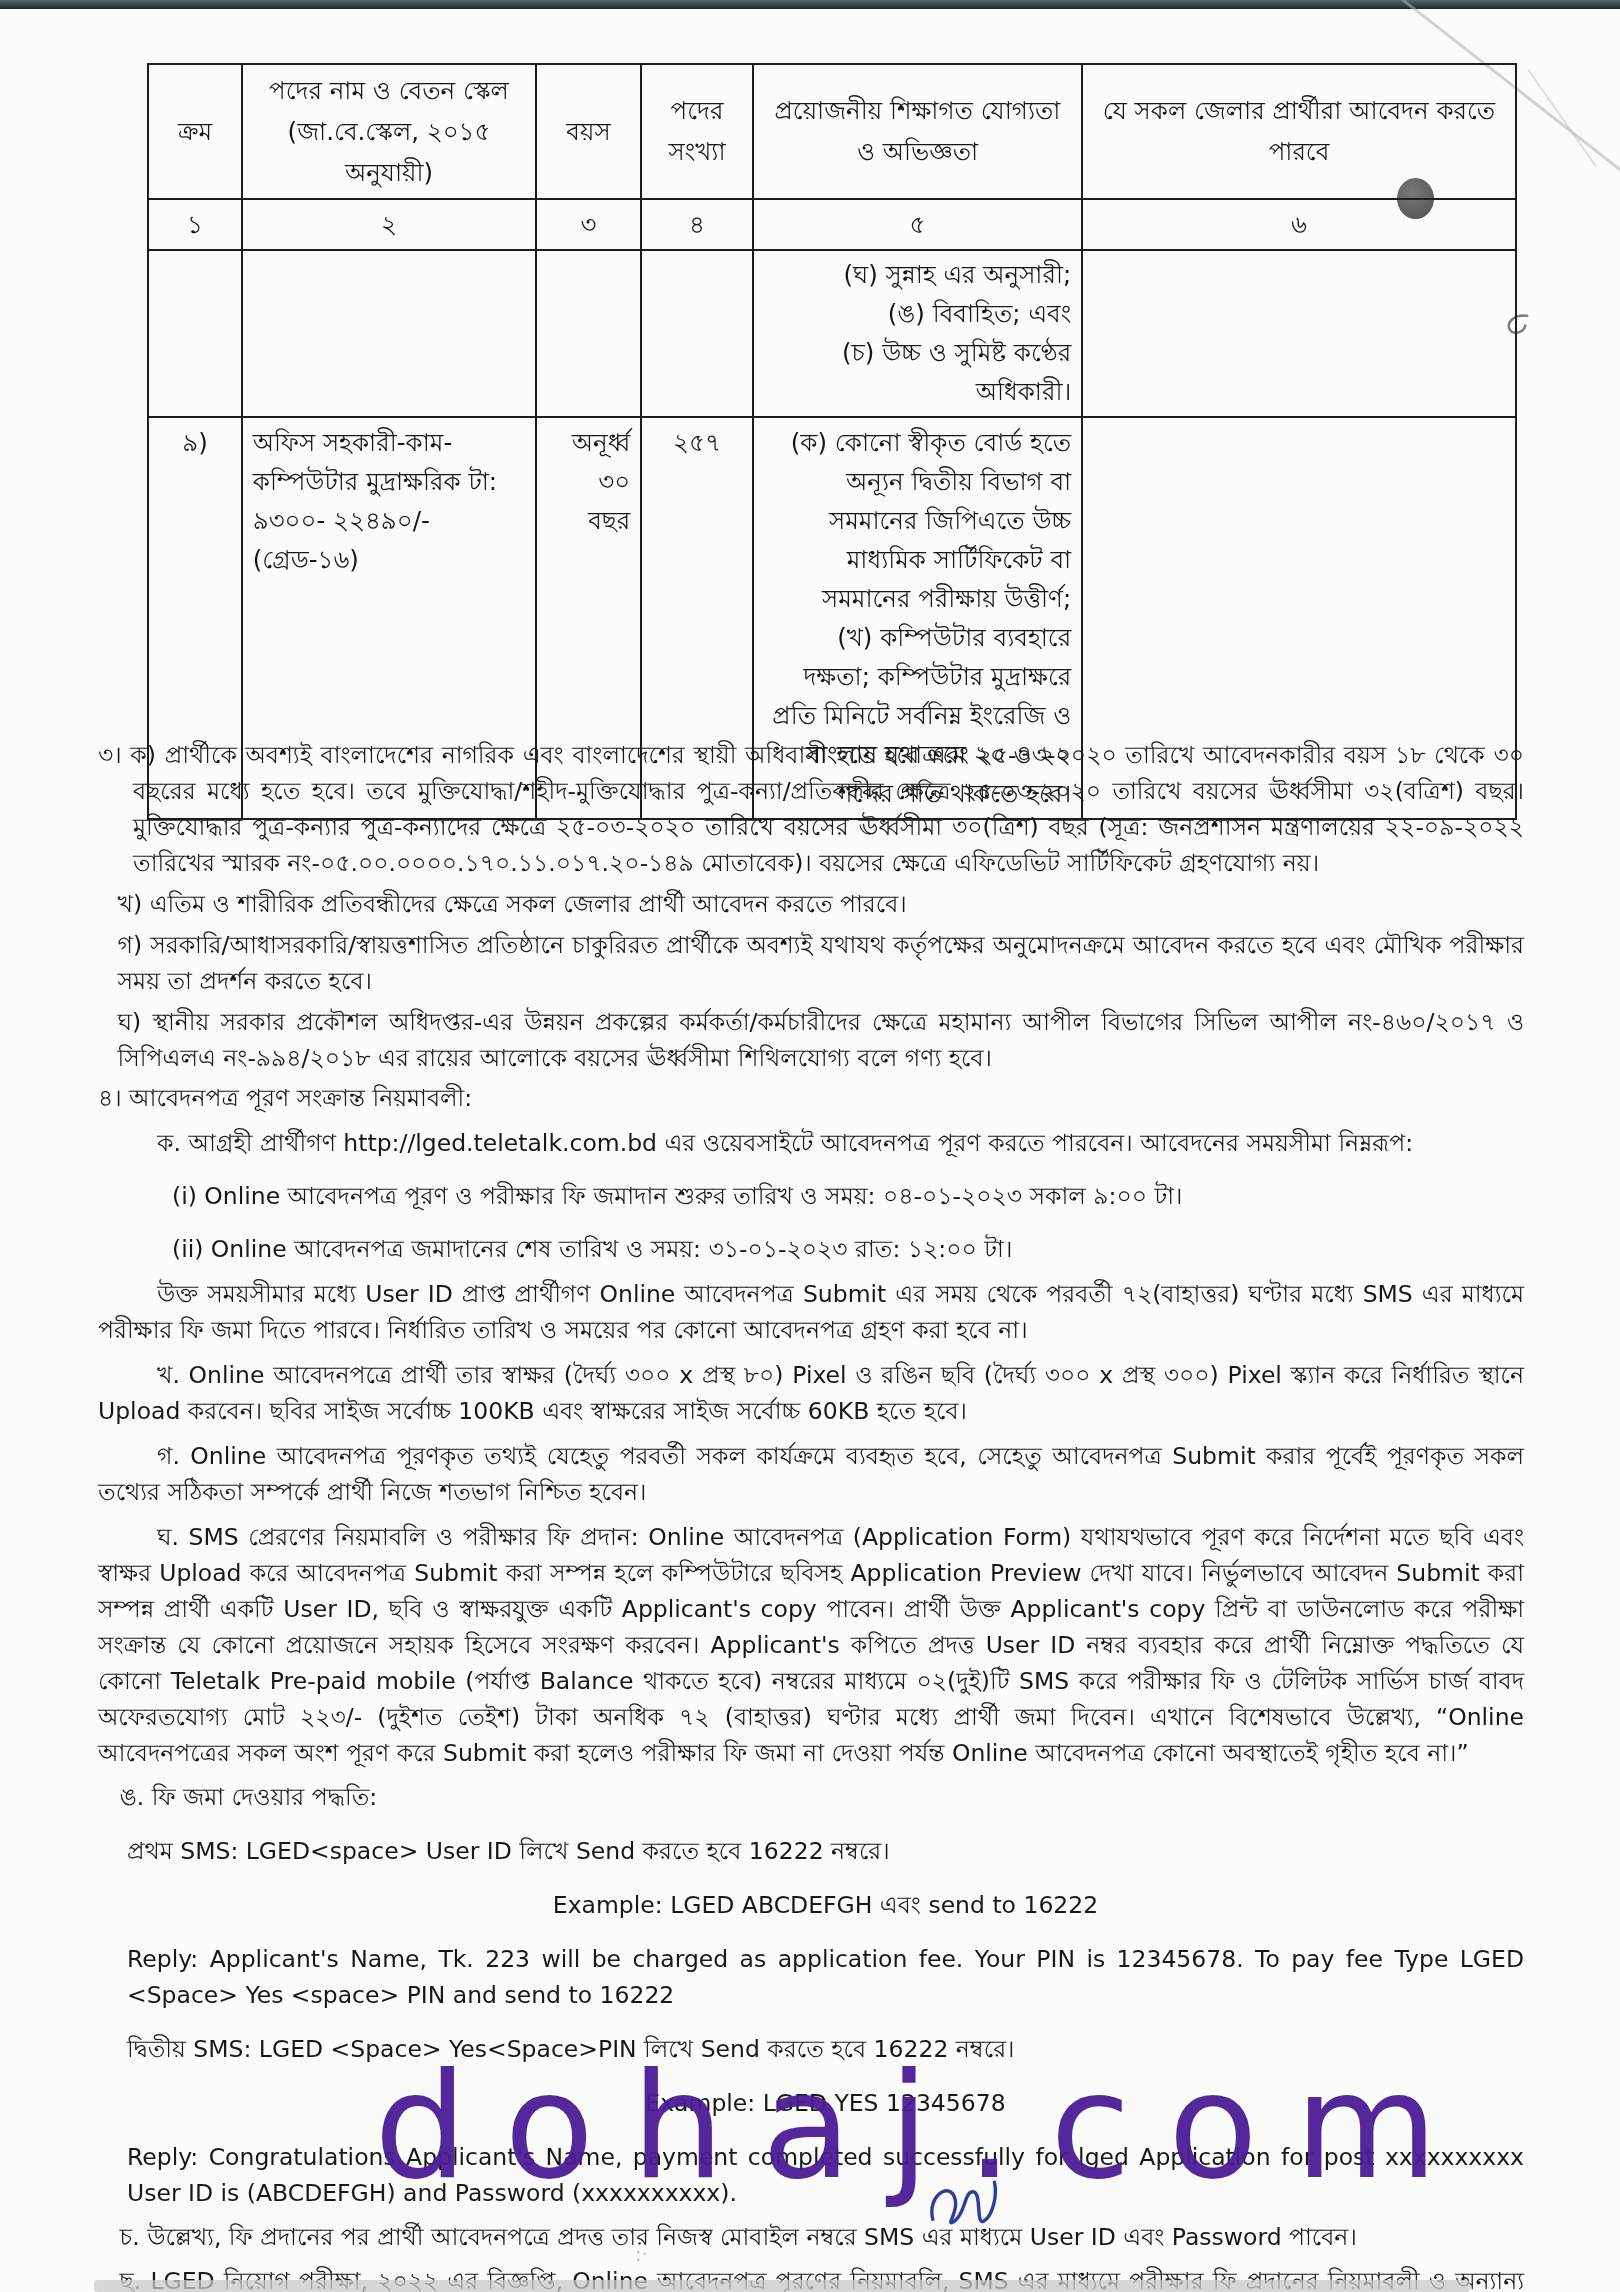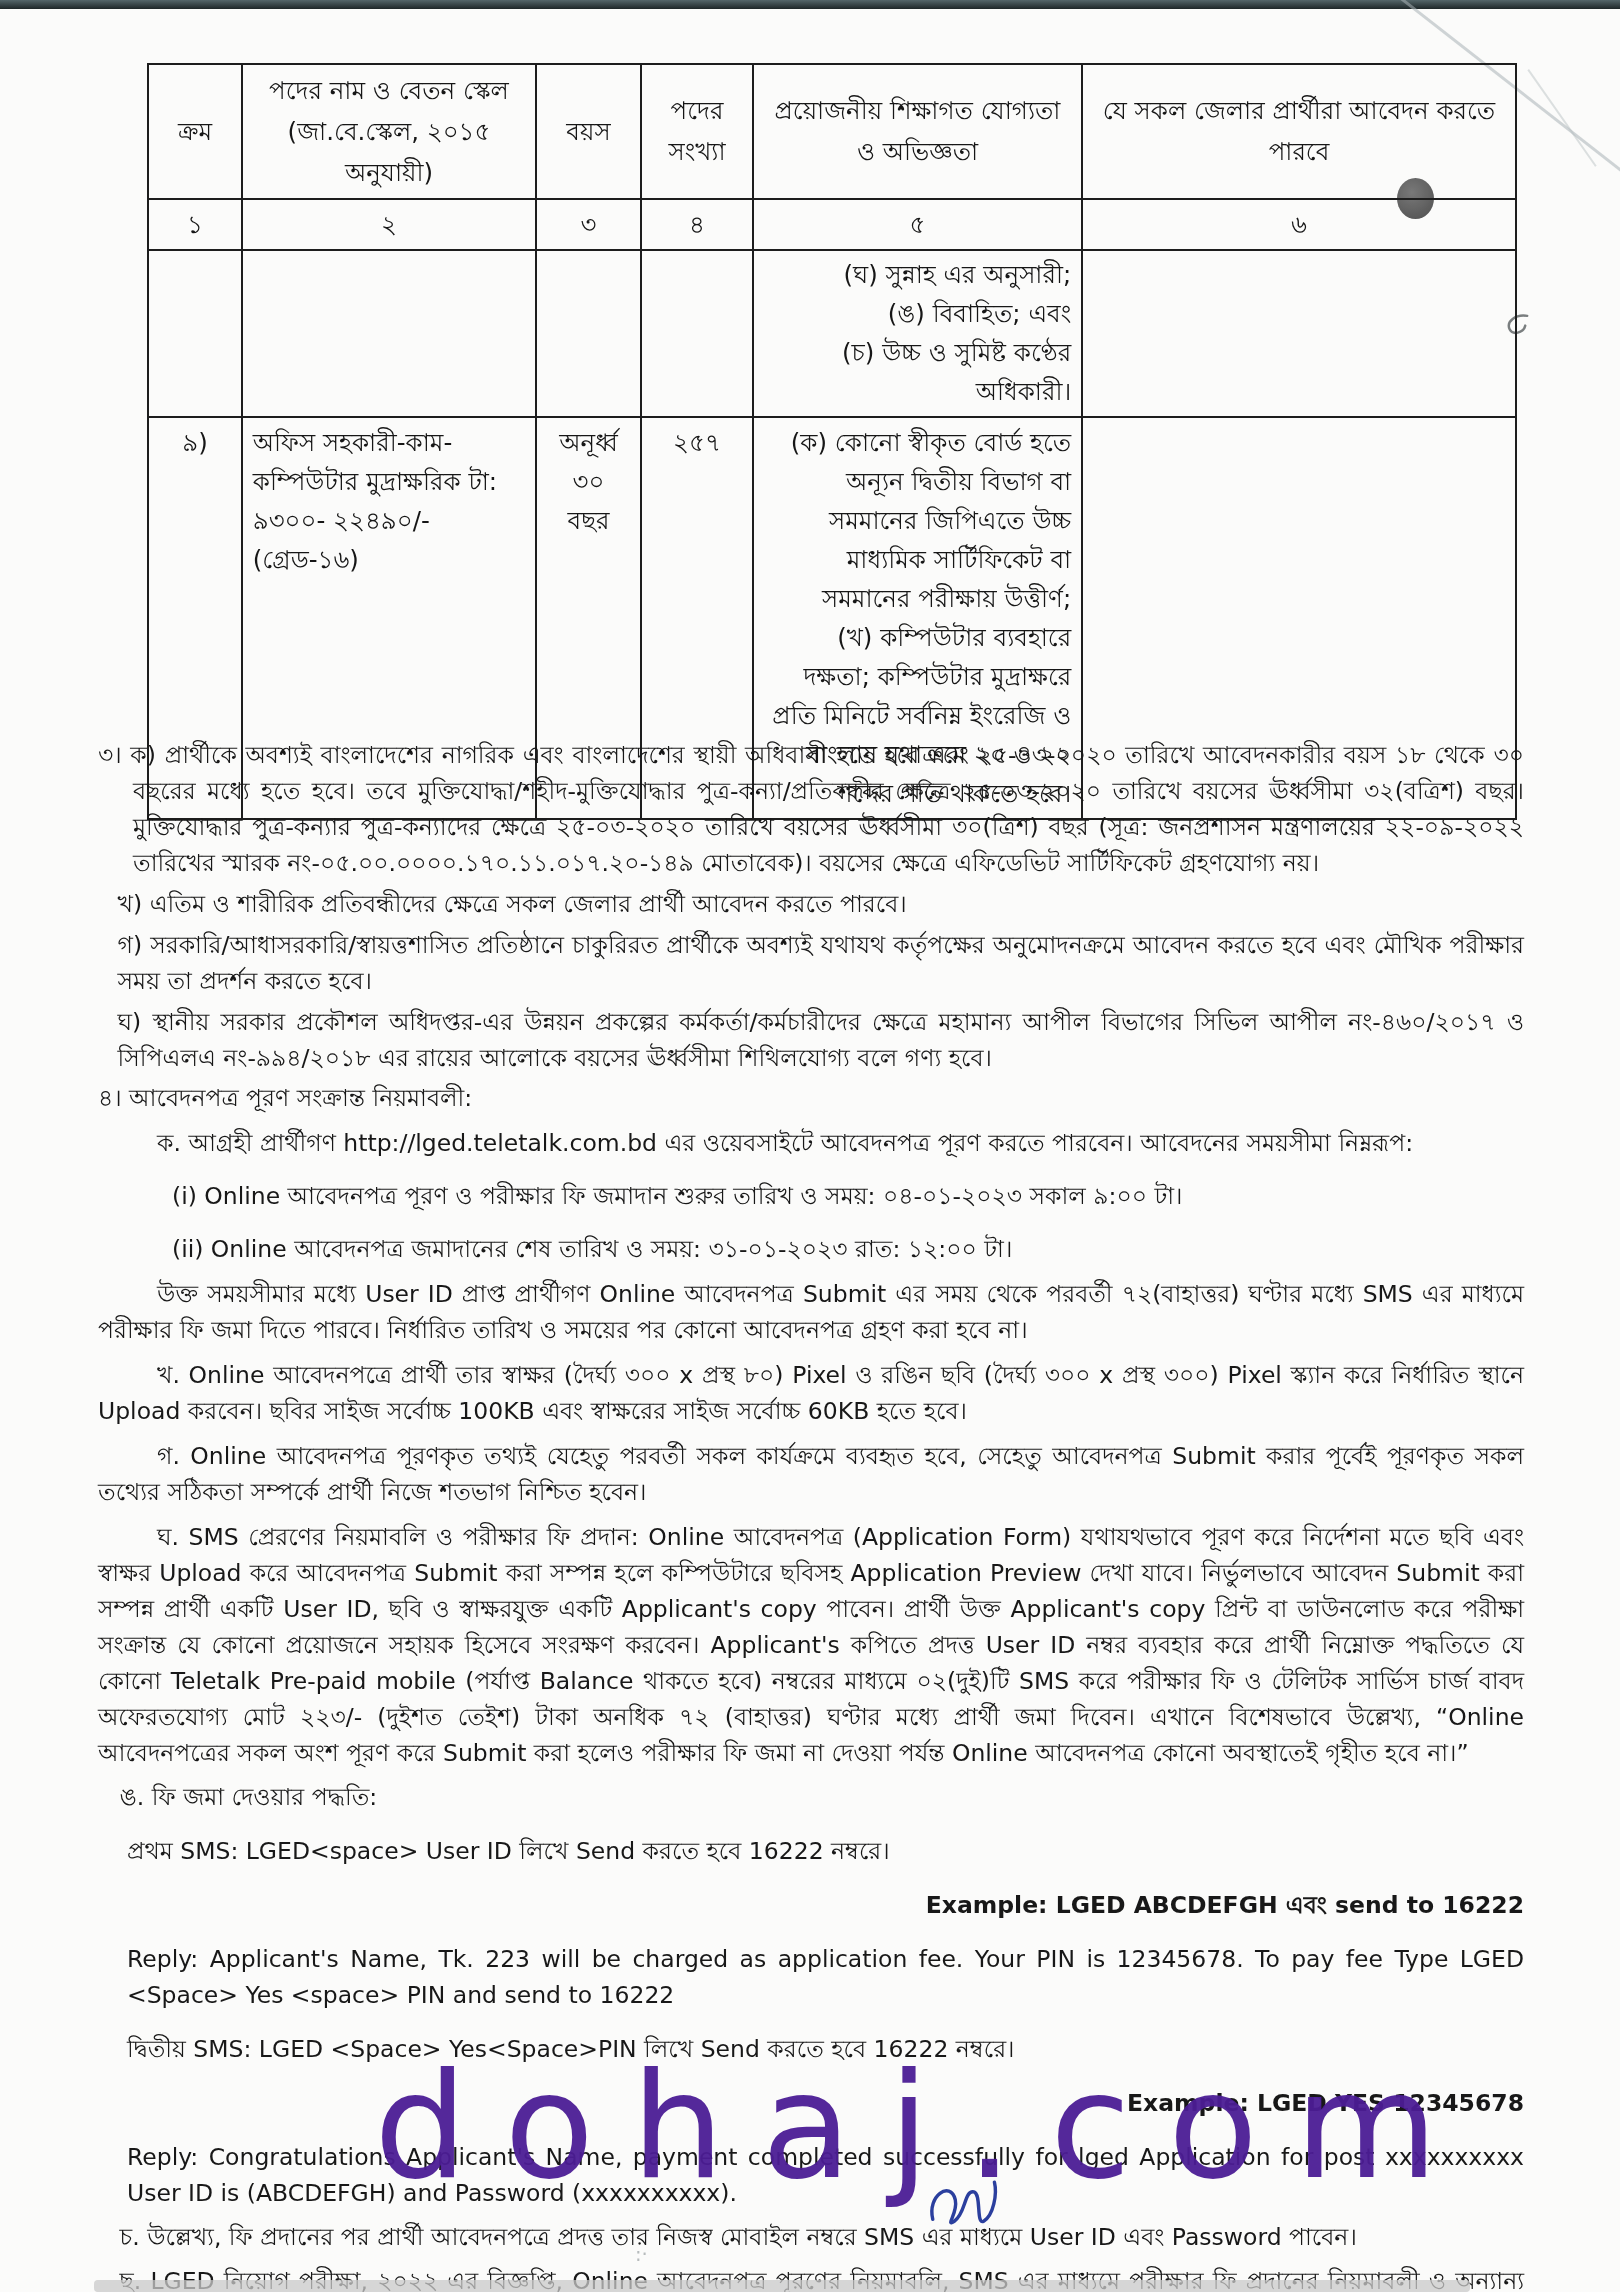--- a/index.html
+++ b/index.html
@@ -18,35 +18,35 @@
   .tbl-wrap{position:absolute;left:147px;top:63px;width:1368px;}
   table.posts{border-collapse:collapse;width:100%;table-layout:fixed;}
   table.posts td,table.posts th{
     border:2.5px solid #1d1d1d;padding:4.9px 9.8px;vertical-align:top;
     font-size:24.5px;line-height:39px;font-weight:normal;color:#161616;
     overflow:hidden;
   }
   table.posts th{vertical-align:middle;text-align:center;line-height:41px;}
   .num-row td{text-align:center;vertical-align:middle;line-height:29px;}
   .c-center{text-align:center;}
-  .pre{white-space:pre-line;}
+  .pre{white-space:pre-line;text-align:right;}
   .qual{line-height:38px;text-align:right;}
   .post-cell{line-height:40px;}
 
   
   .notes{position:absolute;left:98px;top:732px;width:1426px;
     font-size:23.5px;line-height:36px;text-align:justify;color:#181818;}
   .note{margin:4.9px 0;}
   .n-main{padding-left:35px;text-indent:-35px;}
   .n-sub{padding-left:19.6px;}
   .ind60{text-indent:59px;margin-top:9px;}
   .ind75{padding-left:74px;margin-top:17px;text-align:left;}
   .ind22{text-indent:21.6px;margin-top:7.8px;}
   .sms{padding-left:29px;margin-top:18px;}
-  .sms-left{text-align:right;font-weight:bold;}
+  .sms-left{text-align:center;}
 
   
   .watermark{
     position:absolute;left:374px;top:2053px;width:980px;
     font-size:147px;letter-spacing:37px;font-weight:500;line-height:147px;
     opacity:.95;white-space:nowrap;
   }
   .ink-dot{position:absolute;left:1397px;top:178px;width:37px;height:41px;
     border-radius:50%;background:radial-gradient(circle at 40% 35%,#6b6b6b,#3c3c3c);
     filter:blur(0.6px);opacity:.9;}

